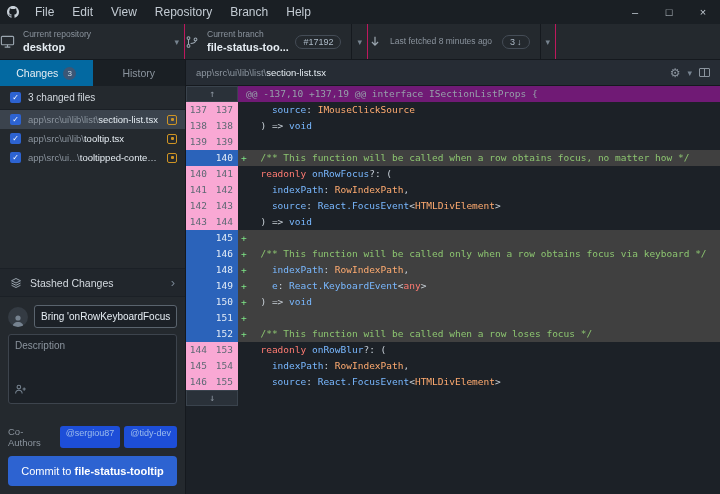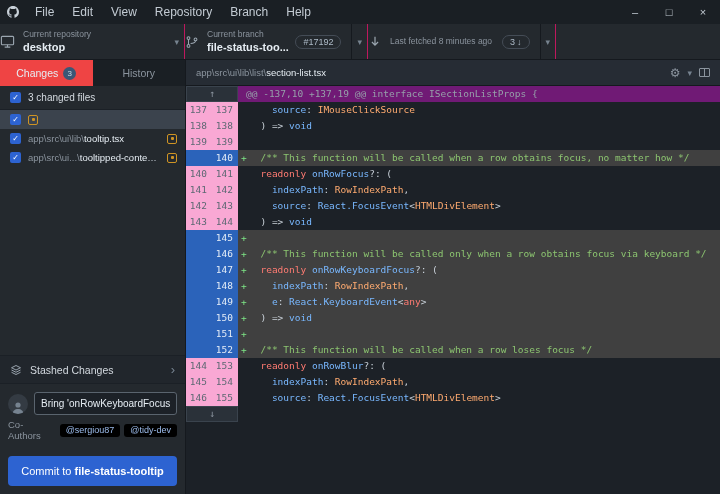--- a/index.html
+++ b/index.html
@@ -28,21 +28,21 @@
   .pill{border:1px solid #444c56;border-radius:9px;padding:1px 7px;font-size:9px;color:#adbac7;white-space:nowrap;display:flex;align-items:center;gap:2px}
   .tb-div{width:1px;height:100%;background:#15191e;margin-left:10px}
   .caret{color:#768390;font-size:9px;padding:0 5px}
   .ml-auto{margin-left:auto}
 
   
   .body{flex:1;display:flex;min-height:0}
   .sidebar{width:185px;flex:0 0 auto;display:flex;flex-direction:column;background:#24292e}
   .tabs{height:26px;display:flex;background:#1a1f24;flex:0 0 auto}
   .tab{flex:1;display:flex;align-items:center;justify-content:center;font-size:10.5px;color:#8b949e;gap:5px}
-  .tab.active{background:#ef4444;color:#e6edf3}
+  .tab.active{background:#0369a1;color:#e6edf3}
   .tab-badge{background:#3b5776;color:#cdd9e5;font-size:8px;min-width:13px;height:13px;border-radius:7px;display:flex;align-items:center;justify-content:center;padding:0 3px}
   .files-header{height:24px;display:flex;align-items:center;gap:7px;padding:0 10px;border-bottom:1px solid #1b2026;font-size:10px;color:#d4dae0;flex:0 0 auto}
   .checkbox{width:11px;height:11px;border-radius:2px;background:#2d63d1;display:flex;align-items:center;justify-content:center;flex:0 0 auto}
   .checkbox .check{color:#fff;font-size:8px;line-height:1}
   .file-row{height:19px;display:flex;align-items:center;gap:7px;padding:0 8px 0 10px;font-size:9.5px}
   .file-row.selected{background:#3b434d}
   .file-path{white-space:nowrap;overflow:hidden;text-overflow:ellipsis;flex:1}
   .file-path .dir{color:#8b949e}
   .file-path .fname{color:#e6edf3}
   .status-modified{width:10px;height:10px;border:1px solid #cf9424;border-radius:2px;position:relative;flex:0 0 auto}
@@ -55,23 +55,23 @@
   
   .commit{border-top:1px solid #1b2026;padding:8px;flex:0 0 auto;display:flex;flex-direction:column}
   .commit-row1{display:flex;gap:6px;align-items:center}
   .avatar{width:20px;height:20px;border-radius:50%;background:#343b43;overflow:hidden;display:flex;align-items:flex-end;justify-content:center;flex:0 0 auto}
   .summary-input{flex:1;height:23px;background:#1c2127;border:1px solid #5a646e;border-radius:3px;color:#e6edf3;font-size:10px;padding:0 6px;font-family:"Liberation Sans",sans-serif;min-width:0;outline:none}
   .desc-box{margin-top:6px;border:1px solid #3d444d;border-radius:3px;background:#1c2127;display:flex;flex-direction:column}
   .desc-box textarea{height:46px;background:transparent;border:none;resize:none;color:#e6edf3;font-size:10px;padding:5px 6px;font-family:"Liberation Sans",sans-serif;outline:none}
   .desc-box textarea::placeholder{color:#8b949e}
   .desc-tools{padding:2px 5px 4px;display:flex}
   .icon-btn{color:#768390;display:flex;background:none;border:none;padding:0}
-  .coauthors{margin-top:4px;display:flex;align-items:center;gap:5px;font-size:9.5px;color:#8b949e;overflow:hidden}
-  .chip{background:#000000;color:#9cbcec;border-radius:3px;padding:1.5px 6px;font-size:9px;white-space:nowrap}
-  .commit-btn{margin-top:15px;height:30px;background:#2d63d1;border:none;border-radius:4px;color:#fff;font-size:11px;font-family:"Liberation Sans",sans-serif;width:100%;cursor:pointer}
+  .coauthors{margin-top:22px;display:flex;gap:5px;font-size:9.5px;color:#8b949e;overflow:hidden}
+  .chip{background:#1d4ed8;color:#9cbcec;border-radius:3px;padding:1.5px 6px;font-size:9px;white-space:nowrap}
+  .commit-btn{margin-top:8px;height:30px;background:#2d63d1;border:none;border-radius:4px;color:#fff;font-size:11px;font-family:"Liberation Sans",sans-serif;width:100%;cursor:pointer}
   .commit-btn b{font-weight:700}
 
   
   .main{flex:1;display:flex;flex-direction:column;border-left:1px solid #15191e;min-width:0;background:#1c2127}
   .diff-header{height:26px;background:#262c34;border-bottom:1px solid #15191e;display:flex;align-items:center;padding:0 10px;font-size:9.5px;flex:0 0 auto}
   .diff-header .dir{color:#8b949e}
   .diff-header .fname{color:#e6edf3}
   .dh-actions{margin-left:auto;display:flex;align-items:center;gap:7px;color:#8b949e}
   .gear{font-size:12px;line-height:1}
   .split-icon{width:11px;height:9px;border:1px solid #8b949e;border-radius:1px;position:relative;display:inline-block}
@@ -182,20 +182,21 @@
             <span class="check">✓</span>
           </span>
         <span>3 changed files</span>
       </div>
 
       <div id="file-list">
           <div class="file-row selected">
             <span class="checkbox">
               <span class="check">✓</span>
             </span>
+            <span class="file-path"><span class="dir">app\src\ui\lib\list\</span><span class="fname">section-list.tsx</span></span>
             <span class="status-modified"></span>
           </div>
           <div class="file-row">
             <span class="checkbox">
               <span class="check">✓</span>
             </span>
             <span class="file-path"><span class="dir">app\src\ui\lib\</span><span class="fname">tooltip.tsx</span></span>
             <span class="status-modified"></span>
           </div>
           <div class="file-row">
@@ -222,20 +223,34 @@
 
       <div class="commit">
         <div class="commit-row1">
           <span class="avatar">
             <svg width="16" height="14" viewBox="0 0 16 14">
                 <circle cx="8" cy="5" r="2.6" fill="#768390"></circle>
                 <path d="M2.5 14c0-3 2.4-5 5.5-5s5.5 2 5.5 5z" fill="#768390"></path>
               </svg>
           </span>
           <input class="summary-input" value="Bring 'onRowKeyboardFocus' to 'Se" style="">
+        </div>
+        <div class="desc-box">
+          <textarea placeholder="Description" style=""></textarea>
+          <div class="desc-tools">
+            <button class="icon-btn">
+              <span>
+                <svg width="13" height="13" viewBox="0 0 16 16" fill="none" stroke="currentColor" stroke-width="1.3">
+                    <circle cx="6" cy="5" r="2.2"></circle>
+                    <path d="M2 13c0-2.2 1.8-4 4-4s4 1.8 4 4"></path>
+                    <path d="M12.5 5.5v4M10.5 7.5h4"></path>
+                  </svg>
+              </span>
+            </button>
+          </div>
         </div>
         <div class="coauthors">
           <span>Co-Authors</span>
           <span id="coauthor-chips" style="display:flex;gap:4px">
               <span class="chip">@sergiou87</span>
               <span class="chip">@tidy-dev</span>
             </span>
         </div>
         <button class="commit-btn">
           <span>Commit to </span><b>file-status-tooltip</b>
@@ -258,21 +273,20 @@
           <div class="dl context"><span class="gut old">137</span><span class="gut new">137</span><span class="code"><span class="sign"> </span><span class="tk-pl">    </span><span class="tk-prop">source</span><span class="tk-pl">: </span><span class="tk-type">IMouseClickSource</span></span></div>
           <div class="dl context"><span class="gut old">138</span><span class="gut new">138</span><span class="code"><span class="sign"> </span><span class="tk-pl">  ) =&gt; </span><span class="tk-prop">void</span></span></div>
           <div class="dl context"><span class="gut old">139</span><span class="gut new">139</span><span class="code"><span class="sign"> </span></span></div>
           <div class="dl added sel"><span class="gut old"></span><span class="gut new">140</span><span class="code"><span class="sign">+</span><span class="tk-pl">  </span><span class="tk-cm">/** This function will be called when a row obtains focus, no matter how */</span></span></div>
           <div class="dl context"><span class="gut old">140</span><span class="gut new">141</span><span class="code"><span class="sign"> </span><span class="tk-pl">  </span><span class="tk-kw">readonly</span><span class="tk-pl"> </span><span class="tk-prop">onRowFocus</span><span class="tk-pl">?: (</span></span></div>
           <div class="dl context"><span class="gut old">141</span><span class="gut new">142</span><span class="code"><span class="sign"> </span><span class="tk-pl">    </span><span class="tk-prop">indexPath</span><span class="tk-pl">: </span><span class="tk-type">RowIndexPath</span><span class="tk-pl">,</span></span></div>
           <div class="dl context"><span class="gut old">142</span><span class="gut new">143</span><span class="code"><span class="sign"> </span><span class="tk-pl">    </span><span class="tk-prop">source</span><span class="tk-pl">: </span><span class="tk-prop">React.FocusEvent</span><span class="tk-pl">&lt;</span><span class="tk-type">HTMLDivElement</span><span class="tk-pl">&gt;</span></span></div>
           <div class="dl context"><span class="gut old">143</span><span class="gut new">144</span><span class="code"><span class="sign"> </span><span class="tk-pl">  ) =&gt; </span><span class="tk-prop">void</span></span></div>
           <div class="dl added sel"><span class="gut old"></span><span class="gut new">145</span><span class="code"><span class="sign">+</span></span></div>
           <div class="dl added sel"><span class="gut old"></span><span class="gut new">146</span><span class="code"><span class="sign">+</span><span class="tk-pl">  </span><span class="tk-cm">/** This function will be called only when a row obtains focus via keyboard */</span></span></div>
-          <div class="dl added sel"><span class="gut old"></span><span class="gut new">147</span><span class="code"><span class="sign">+</span><span class="tk-pl">  </span><span class="tk-kw">readonly</span><span class="tk-pl"> </span><span class="tk-prop">onRowKeyboardFocus</span><span class="tk-pl">?: (</span></span></div>
           <div class="dl added sel"><span class="gut old"></span><span class="gut new">148</span><span class="code"><span class="sign">+</span><span class="tk-pl">    </span><span class="tk-prop">indexPath</span><span class="tk-pl">: </span><span class="tk-type">RowIndexPath</span><span class="tk-pl">,</span></span></div>
           <div class="dl added sel"><span class="gut old"></span><span class="gut new">149</span><span class="code"><span class="sign">+</span><span class="tk-pl">    </span><span class="tk-prop">e</span><span class="tk-pl">: </span><span class="tk-prop">React.KeyboardEvent</span><span class="tk-pl">&lt;</span><span class="tk-kw">any</span><span class="tk-pl">&gt;</span></span></div>
           <div class="dl added sel"><span class="gut old"></span><span class="gut new">150</span><span class="code"><span class="sign">+</span><span class="tk-pl">  ) =&gt; </span><span class="tk-prop">void</span></span></div>
           <div class="dl added sel"><span class="gut old"></span><span class="gut new">151</span><span class="code"><span class="sign">+</span></span></div>
           <div class="dl added sel"><span class="gut old"></span><span class="gut new">152</span><span class="code"><span class="sign">+</span><span class="tk-pl">  </span><span class="tk-cm">/** This function will be called when a row loses focus */</span></span></div>
           <div class="dl context"><span class="gut old">144</span><span class="gut new">153</span><span class="code"><span class="sign"> </span><span class="tk-pl">  </span><span class="tk-kw">readonly</span><span class="tk-pl"> </span><span class="tk-prop">onRowBlur</span><span class="tk-pl">?: (</span></span></div>
           <div class="dl context"><span class="gut old">145</span><span class="gut new">154</span><span class="code"><span class="sign"> </span><span class="tk-pl">    </span><span class="tk-prop">indexPath</span><span class="tk-pl">: </span><span class="tk-type">RowIndexPath</span><span class="tk-pl">,</span></span></div>
           <div class="dl context"><span class="gut old">146</span><span class="gut new">155</span><span class="code"><span class="sign"> </span><span class="tk-pl">    </span><span class="tk-prop">source</span><span class="tk-pl">: </span><span class="tk-prop">React.FocusEvent</span><span class="tk-pl">&lt;</span><span class="tk-type">HTMLDivElement</span><span class="tk-pl">&gt;</span></span></div>
           <div class="dl expand"><span class="expand-btn">↓</span><span class="code"></span></div>
         </div>

